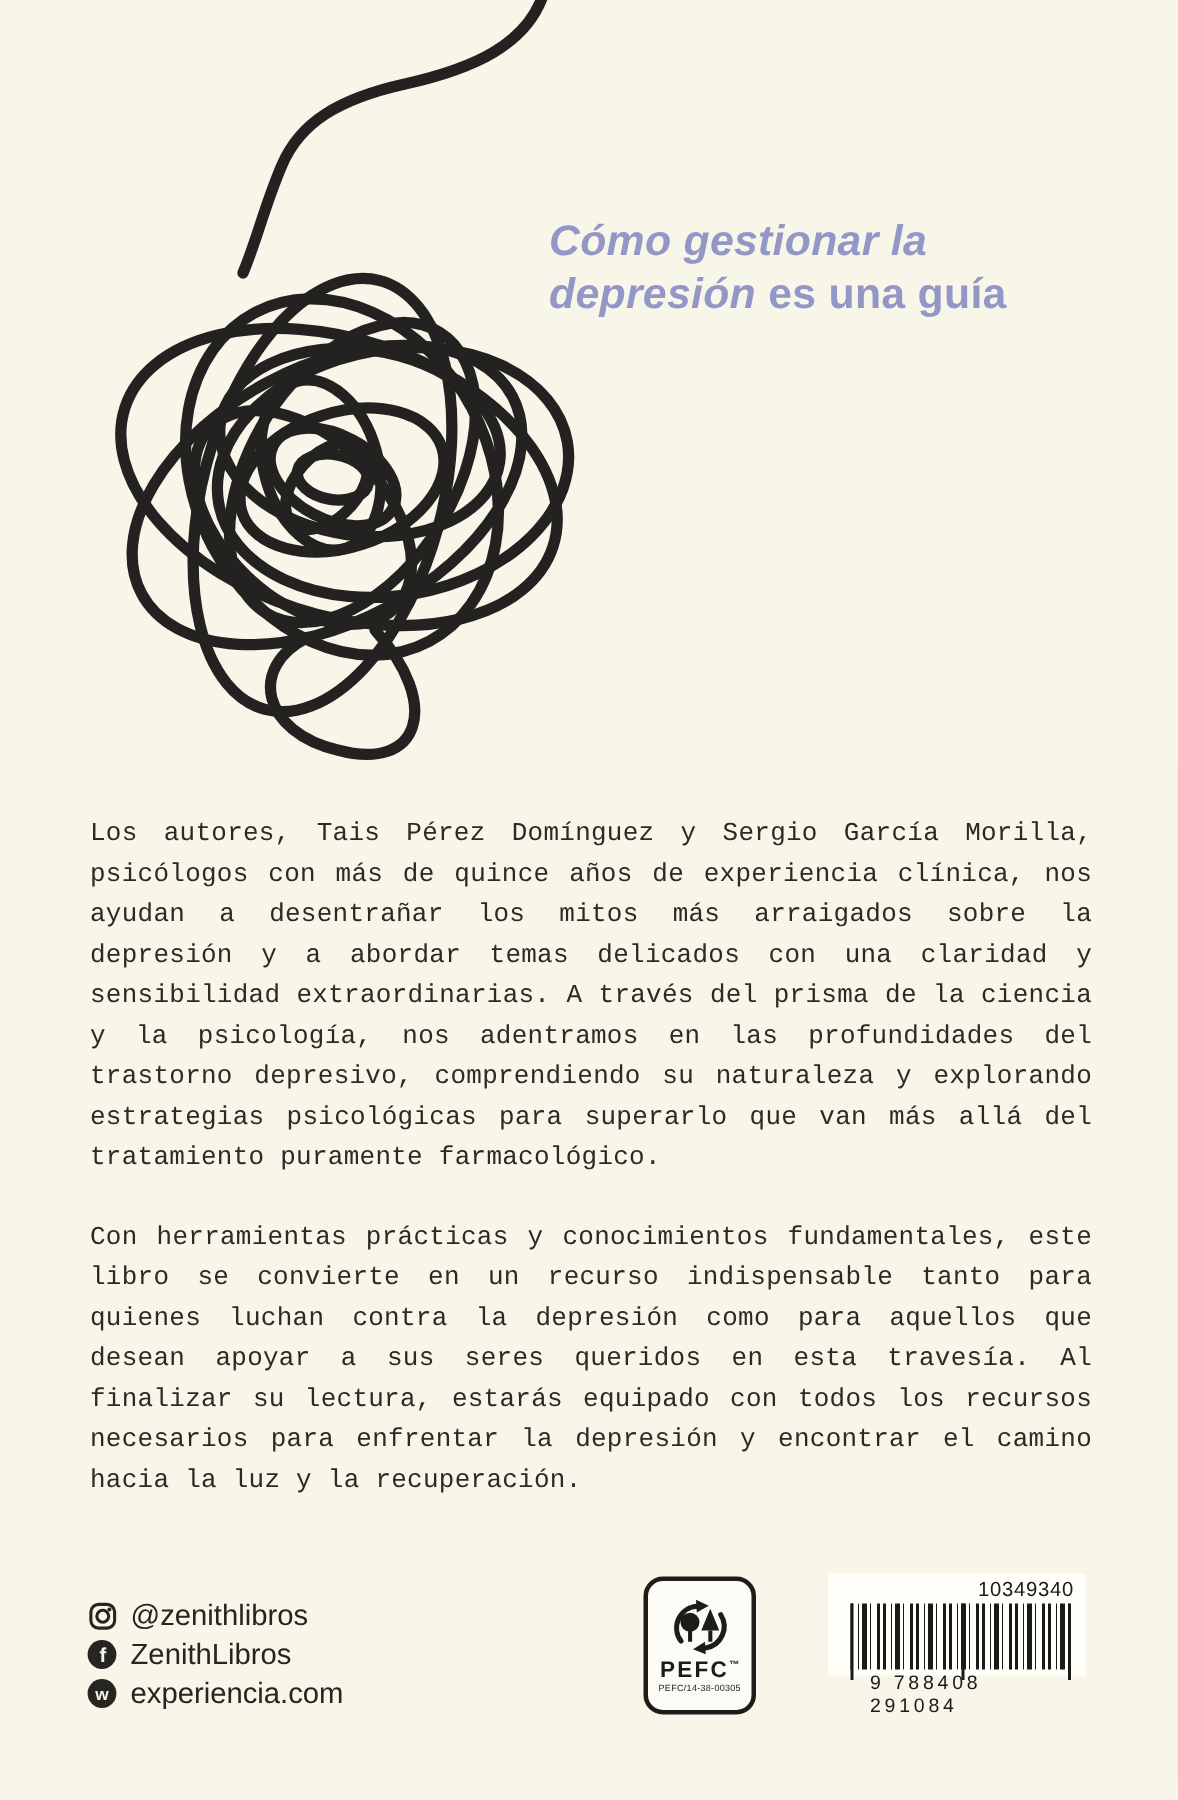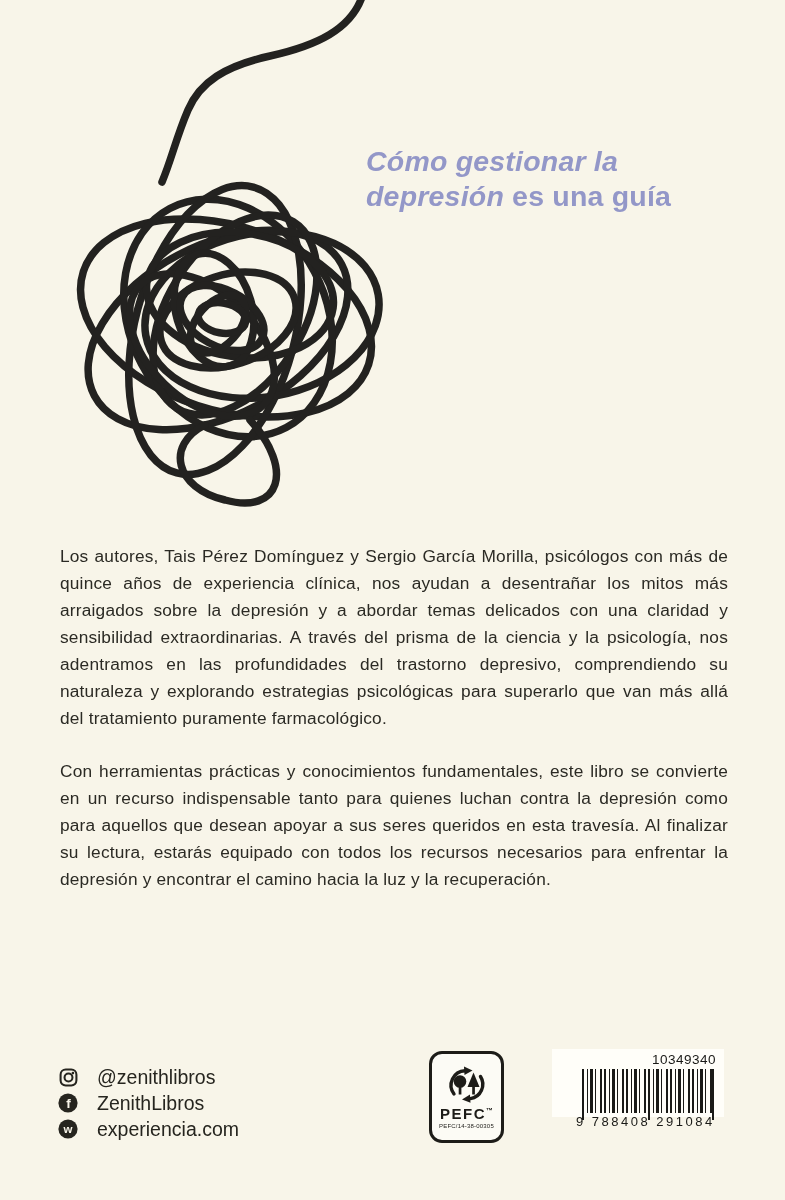--- a/index.html
+++ b/index.html
@@ -17,68 +17,68 @@
     color:#9397c8;font-weight:bold;
     font-size:28.5px;line-height:34.8px;letter-spacing:.2px;
   }
   .headline .it{font-style:italic;}
   .pre{white-space:pre-line;}
 
   
   .bodytext{
     position:absolute;left:60px;top:543px;width:668px;
     color:#2b2a24;font-size:17.3px;line-height:27px;
-    text-align:justify;letter-spacing:.2px;
+    text-align:justify;letter-spacing:.2px;font-family:Liberation Mono, monospace;
   }
   .bodytext p{margin:0 0 26px 0;}
 
   
   .social{
     position:absolute;left:58px;top:1064px;
     display:flex;flex-direction:column;
     color:#26251f;font-size:19.5px;
   }
-  .social-row{display:flex;align-items:center;gap:19px;height:26px;}
+  .social-row{display:flex;align-items:center;gap:9px;height:26px;}
   .sicon{width:20px;height:20px;display:flex;align-items:center;justify-content:center;flex:0 0 auto;}
 
   
   .pefc{
     position:absolute;left:429px;top:1051px;width:75px;height:92px;
     box-sizing:border-box;background:#fcfbf5;
     border:3.5px solid #1d1c18;border-radius:13px;
     display:flex;flex-direction:column;align-items:center;justify-content:center;
     color:#1d1c18;
   }
   .pefc-name{font-weight:bold;font-size:15px;letter-spacing:1.5px;line-height:1;margin-top:2px;}
   .pefc-name sup{font-size:7px;letter-spacing:0;}
   .pefc-code{font-size:6px;letter-spacing:.2px;margin-top:2px;}
 
   
   .barcode{
     position:absolute;left:552px;top:1049px;width:172px;height:68px;
     box-sizing:border-box;background:#fffef9;
-    padding:3px 8px 4px 24px;color:#1a1a17;
+    padding:3px 8px 4px 9px;color:#1a1a17;
   }
   .barcode-top{font-size:13.5px;text-align:right;letter-spacing:.5px;line-height:16px;}
   .bars{
     position:relative;height:44px;margin:1px 2px 0 6px;
     background:repeating-linear-gradient(90deg,
       #1a1a17 0 2px, transparent 2px 5px,
       #1a1a17 5px 6px, transparent 6px 8px,
       #1a1a17 8px 11px, transparent 11px 13px,
       #1a1a17 13px 14px, transparent 14px 18px,
       #1a1a17 18px 20px, transparent 20px 22px);
   }
   .guard{position:absolute;top:0;width:2px;height:51px;background:#1a1a17;}
   .guard.g1{left:0;}
   .guard.g2{left:50%;}
   .guard.g3{right:0;}
   .barcode-digits{
     font-size:13px;letter-spacing:2.5px;margin-top:1px;
-    padding-left:0;text-align:left;line-height:15px;
+    padding-left:0;text-align:left;line-height:15px;margin-left:19px;
   }
 </style>
 </head>
 <body>
 
 <div class="page">
 
   <svg class="scribble" width="400" height="560" viewBox="0 0 400 560" aria-hidden="true">
     <g fill="none" stroke="#232220" stroke-width="7.5" stroke-linecap="round">
       <path d="M363,-6 C352,30 315,46 270,56 C225,66 200,82 188,110 C176,138 172,158 162,182"></path>

